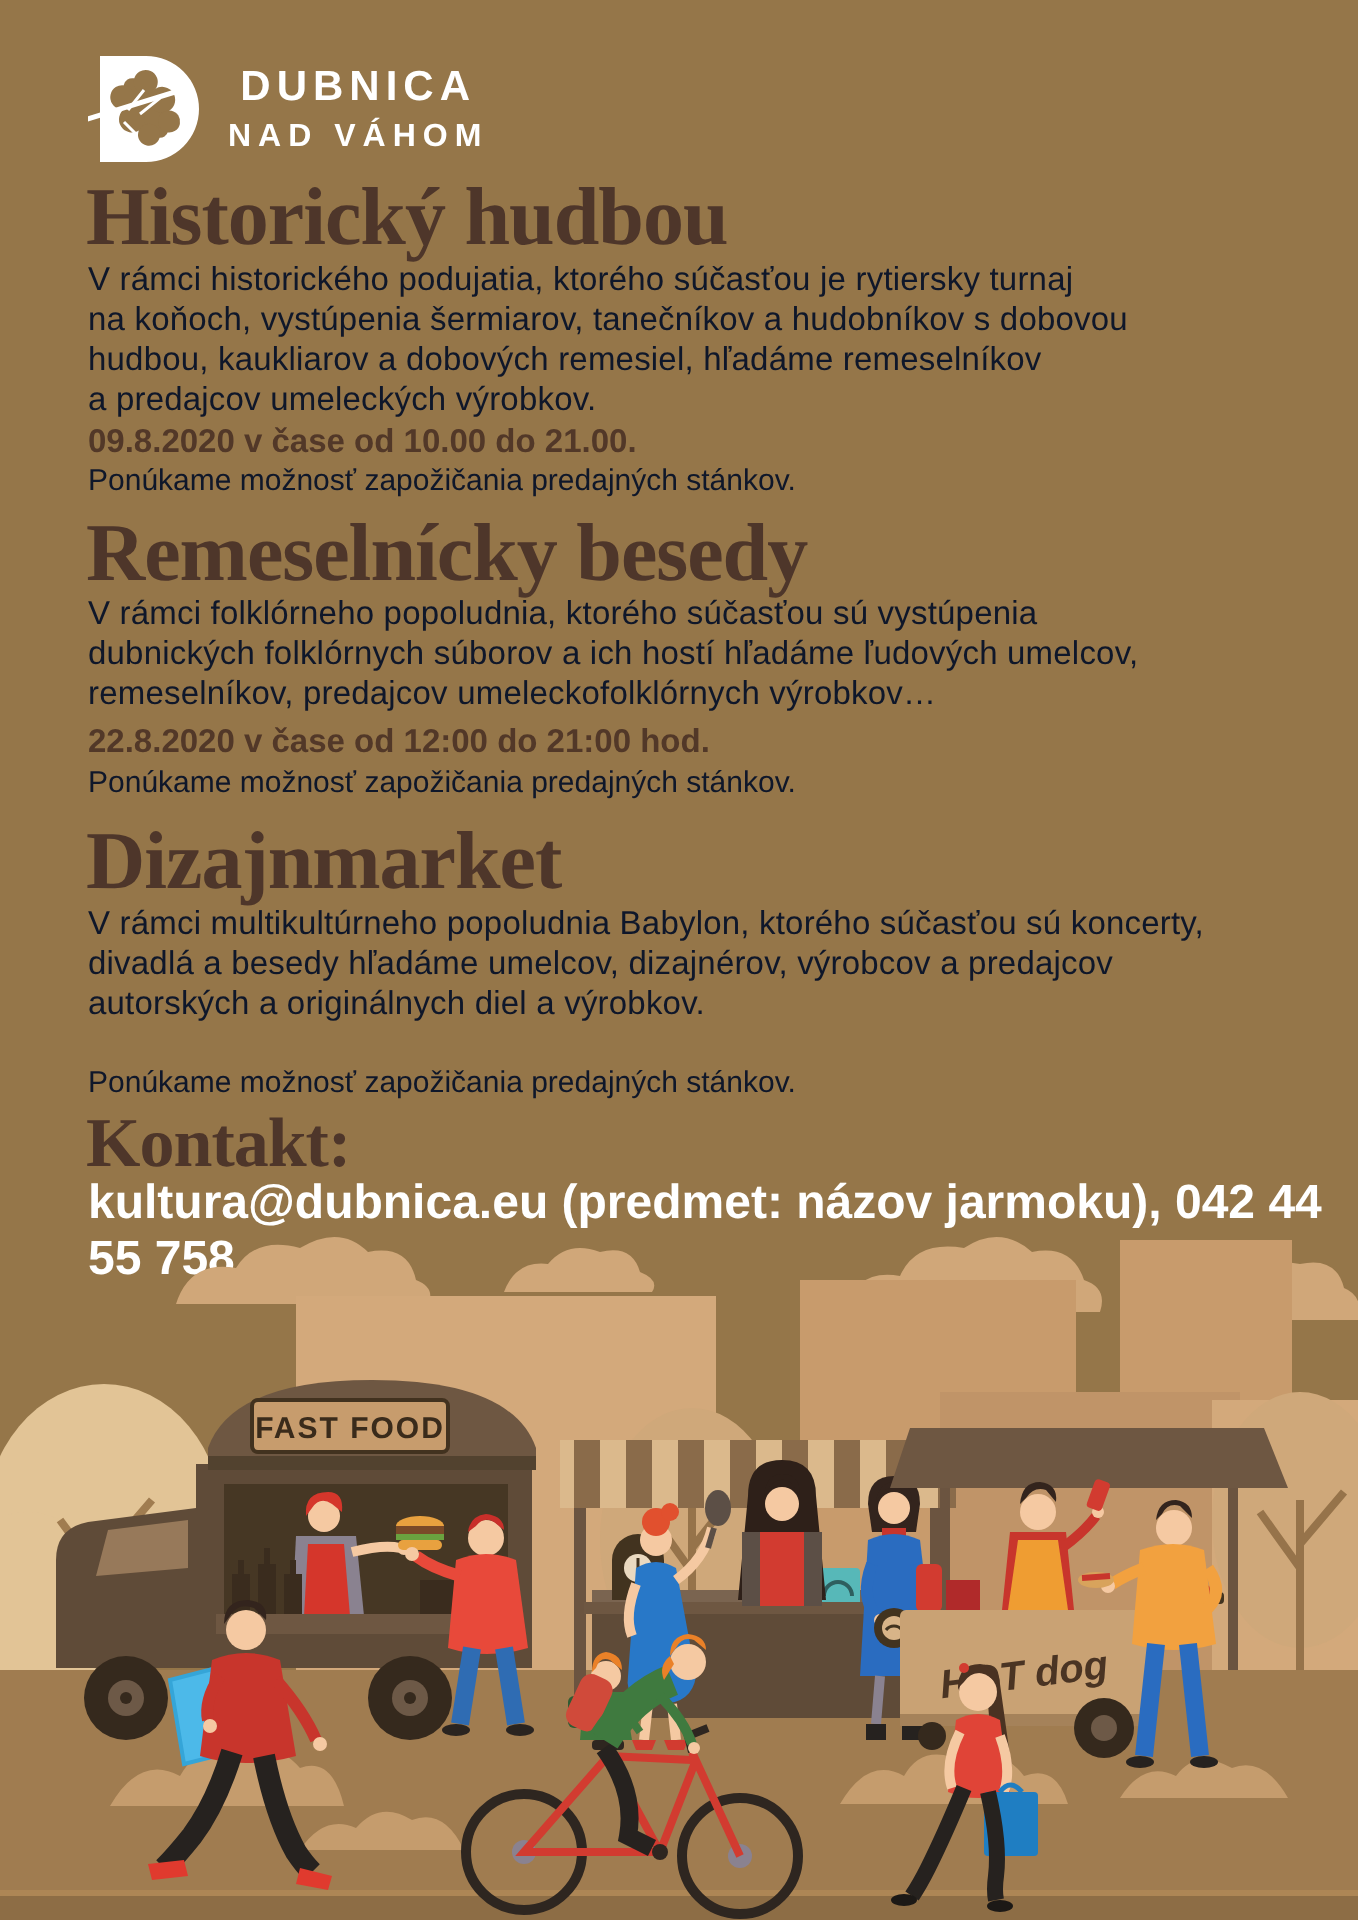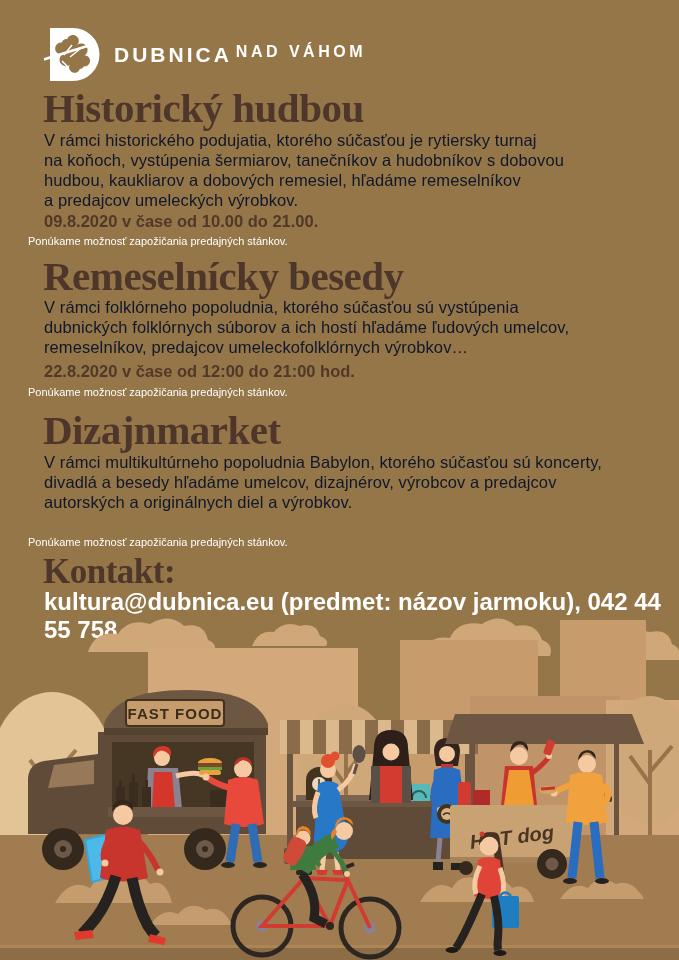--- a/index.html
+++ b/index.html
@@ -1,28 +1,28 @@
 <!DOCTYPE html>
 <html><head>
 <meta charset="utf-8">
 <style>
   html,body{margin:0;padding:0;background:#957649;}
   .poster{position:relative;width:679px;height:960px;background:#957649;overflow:hidden;
           font-family:"Liberation Sans",sans-serif;}
   .logo{position:absolute;left:44px;top:27px;display:flex;align-items:center;gap:12px;}
-  .logo-text{display:flex;flex-direction:row;gap:4px;}
+  .logo-text{display:flex;flex-direction:column;gap:4px;align-items:center;}
   .logo-name{color:#fff;font-weight:bold;font-size:21px;letter-spacing:3px;}
   .logo-sub{color:#fff;font-size:16px;letter-spacing:3.5px;font-weight:bold;}
   .h-serif{position:absolute;left:43px;margin:0;font-family:"Liberation Serif",serif;
            font-weight:bold;color:#4e362a;font-size:41px;line-height:1;letter-spacing:-0.5px;}
   .body-text{position:absolute;left:44px;margin:0;color:#0f172a;font-size:16.5px;
              line-height:20px;letter-spacing:0.1px;white-space:pre-line;}
   .date-text{position:absolute;left:44px;margin:0;color:#523828;font-weight:bold;
              font-size:16.5px;line-height:20px;}
-  .note-text{position:absolute;left:28px;margin:0;color:#ffffff;font-size:11px;line-height:20px;}
+  .note-text{position:absolute;left:44px;margin:0;color:#0f172a;font-size:15px;line-height:20px;}
   .contact-line{position:absolute;left:44px;margin:0;color:#fff;font-weight:bold;font-size:24px;}
   .illu{position:absolute;left:0;top:612px;}
 </style>
 </head>
 <body>
 
 <div class="poster">
 
   <div class="logo">
     <svg width="58" height="55" viewBox="0 0 58 55">

